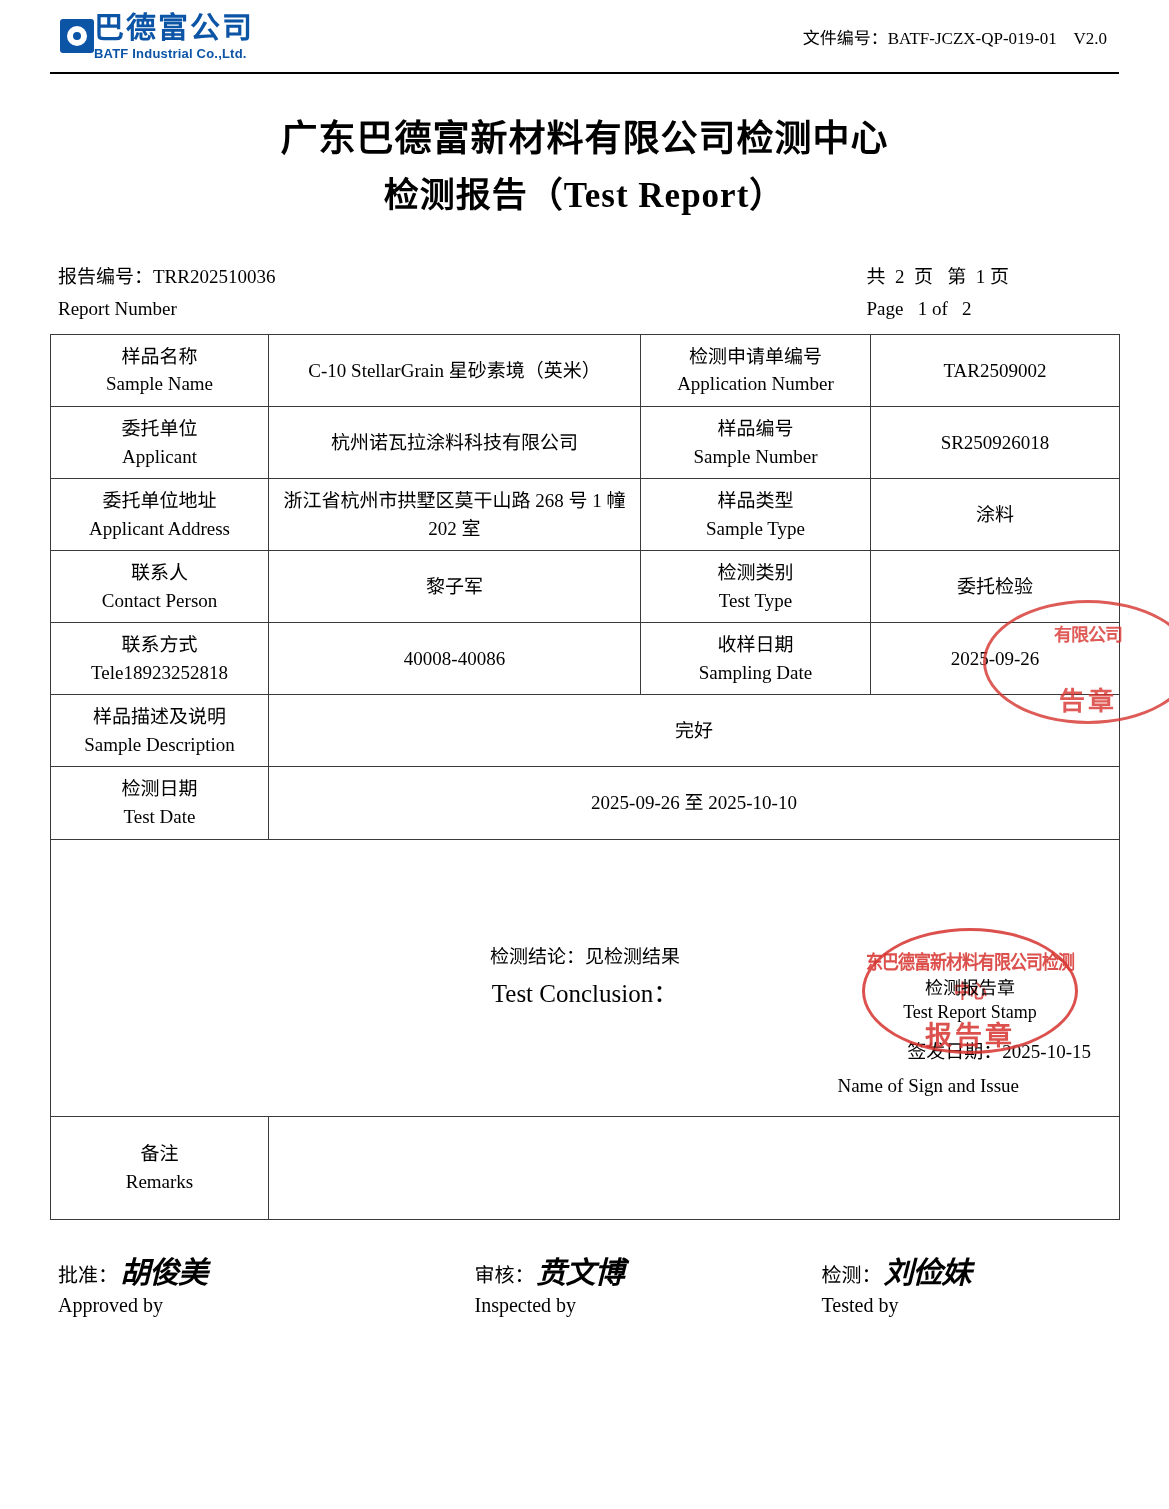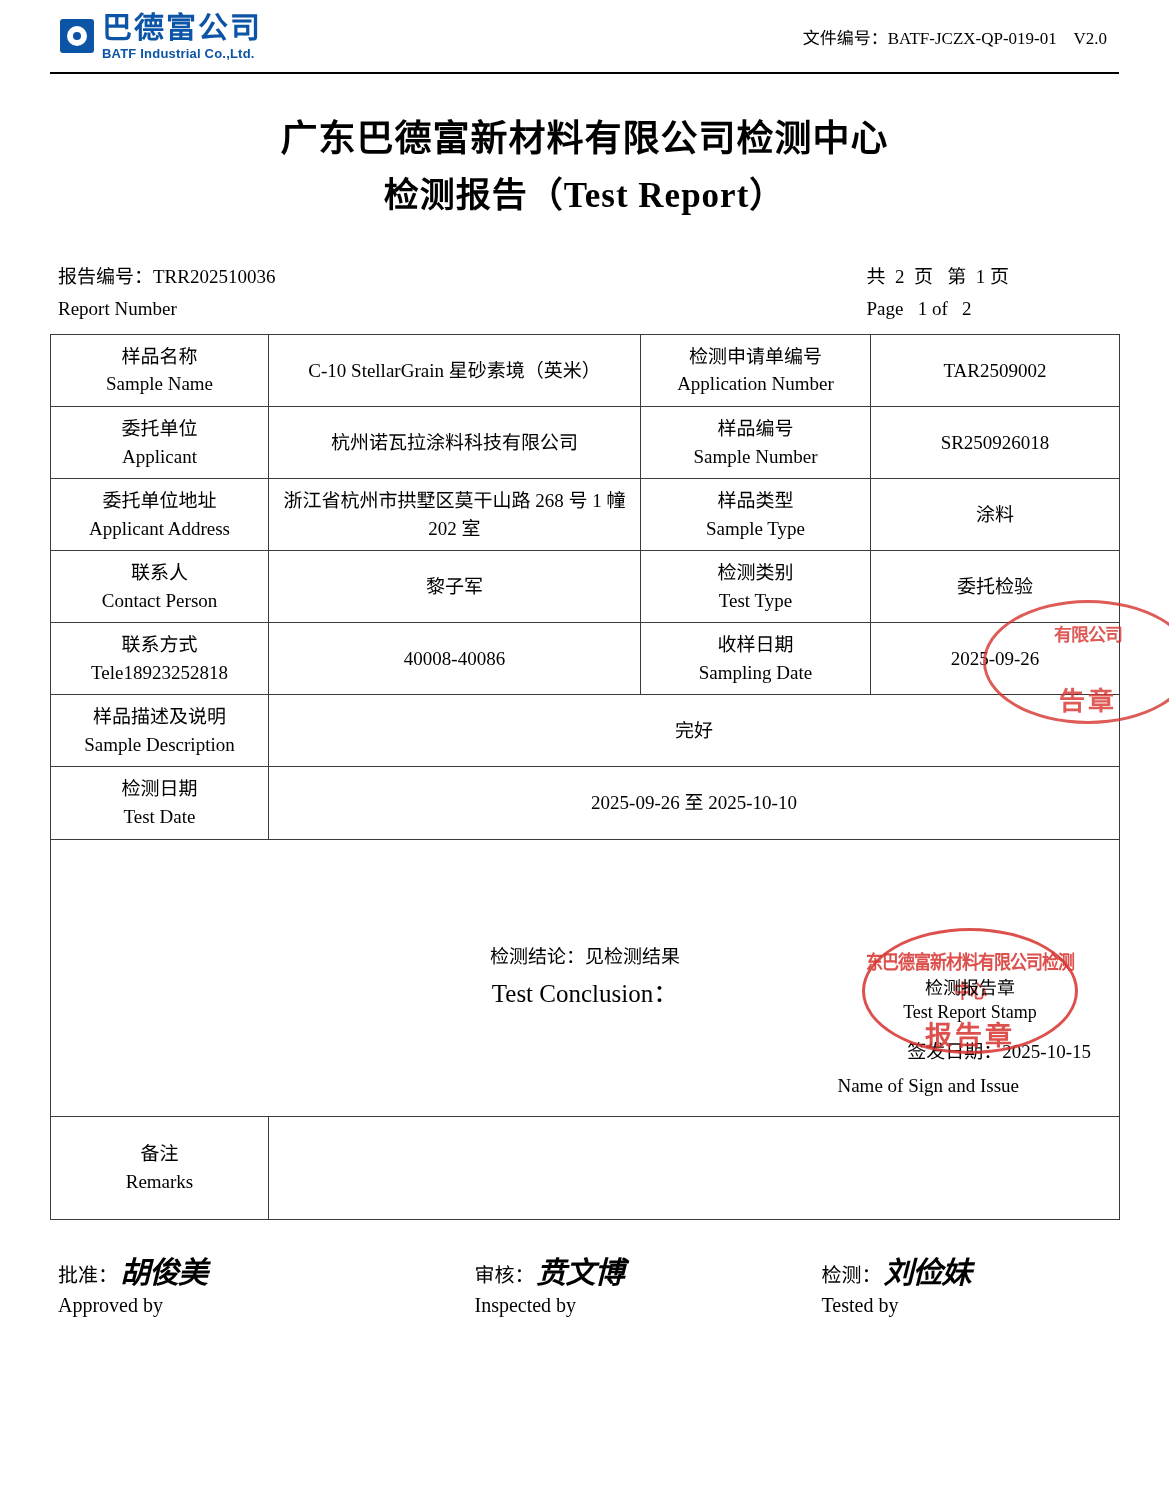--- a/index.html
+++ b/index.html
@@ -27,21 +27,21 @@
   .header {
     position: relative;
     height: 72px;
     display: flex;
     align-items: center;
     justify-content: space-between;
   }
   .logo-wrap {
     display: flex;
     align-items: center;
-    gap: 8px;
+    gap: 0;
     margin-left: 10px;
   }
   .logo-badge {
     width: 34px;
     height: 34px;
     background: #0b54a6;
     border-radius: 3px;
     position: relative;
     flex: none;
   }

